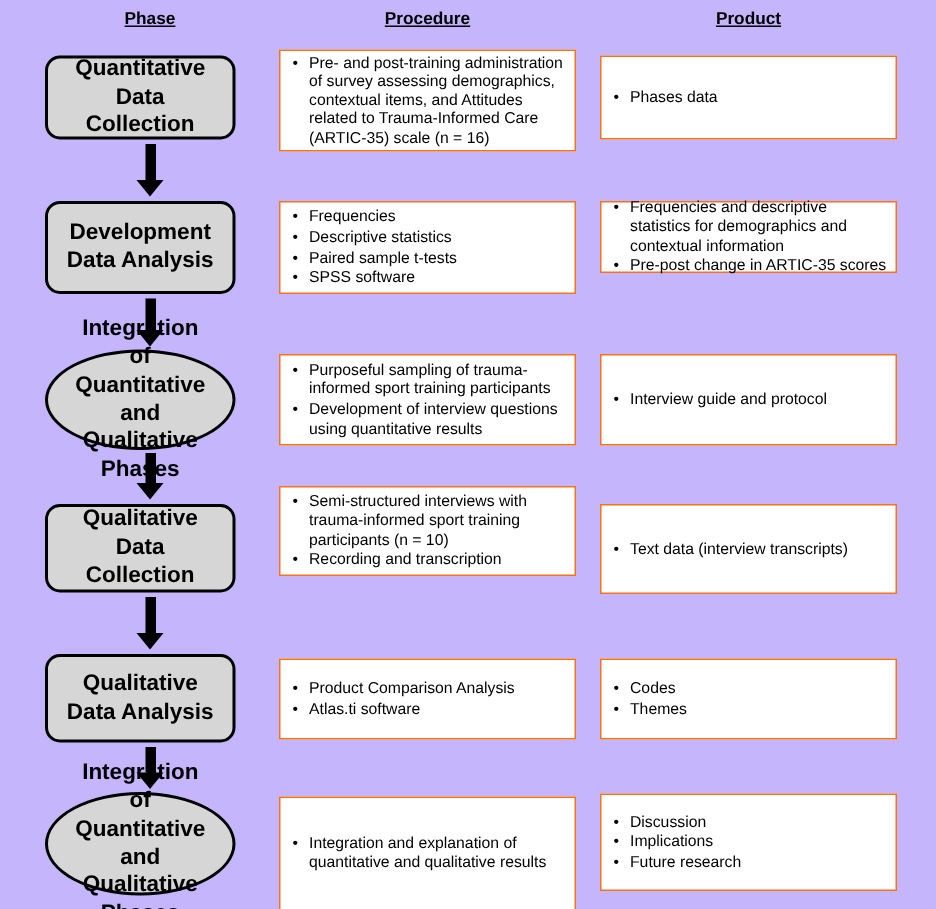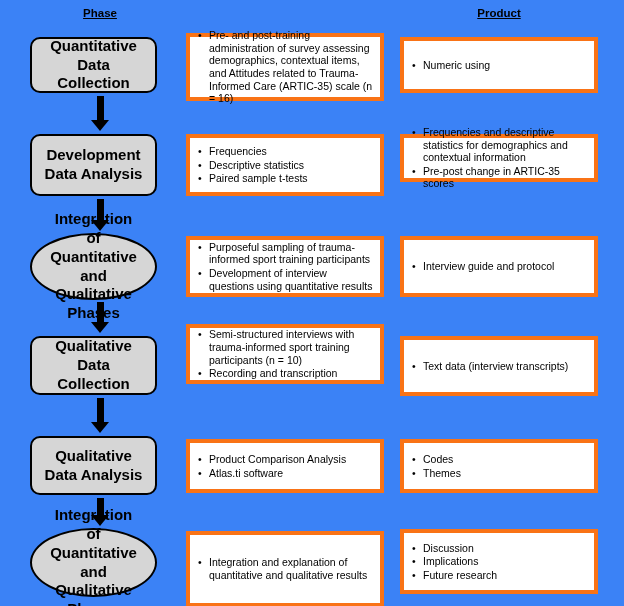--- a/index.html
+++ b/index.html
@@ -1,19 +1,19 @@
 <!DOCTYPE html>
 <html><head>
 <meta charset="utf-8">
 <style>
   html,body{margin:0;padding:0;background:#ffffff;}
   .canvas{
     position:relative;
     width:624px;height:606px;
-    background:#3b82f6;
+    background:#c4b5fd;
     font-family:"Liberation Sans", sans-serif;
     color:#000;
     overflow:hidden;
   }
   .col-header{
     position:absolute;
     text-align:center;
     font-weight:bold;
     font-size:11.5px;
   }
@@ -30,21 +30,21 @@
     font-size:15px;
     line-height:1.25;
     padding:2px 8px;
   }
   .rounded-rect{border-radius:10px;}
   .ellipse{border-radius:50%;padding:2px 16px;}
   .content-box{
     position:absolute;
     width:198px;
     background:#ffffff;
-    border:4px solid #f97316;
+    border:1px solid #f97316;
     box-sizing:border-box;
     display:flex;flex-direction:column;justify-content:center;
     padding:4px 6px 4px 6px;
   }
   .proc{left:186px;}
   .prod{left:400px;}
   ul.bullets{
     margin:0;padding:0;list-style:none;
     font-size:10.5px;line-height:1.2;
   }
@@ -74,45 +74,47 @@
     border-right:9px solid transparent;
     border-top:11px solid #000;
   }
 </style>
 </head>
 <body>
 
 <div class="canvas">
 
   <div class="col-header" style="left:30px;width:140px;top:7px"><span>Phase</span></div>
+  <div class="col-header" style="left:186px;width:198px;top:7px"><span>Procedure</span></div>
   <div class="col-header" style="left:400px;width:198px;top:7px"><span>Product</span></div>
 
   <div class="phase-box rounded-rect" style="top:37px;height:56px">Quantitative Data Collection</div>
   <div class="content-box proc" style="top:33px;height:68px">
     <ul class="bullets">
       <li>Pre- and post-training administration of survey assessing demographics, contextual items, and Attitudes related to Trauma-Informed Care (ARTIC-35) scale (n = 16)</li>
     </ul>
   </div>
   <div class="content-box prod" style="top:37px;height:56px">
     <ul class="bullets">
-      <li>Numeric using</li>
+      <li>Phases data</li>
     </ul>
   </div>
 
   <div class="arrow" style="top:96px;height:35px">
     <div class="stem"></div>
     <div class="head"></div>
   </div>
 
   <div class="phase-box rounded-rect" style="top:134px;height:62px">Development Data Analysis</div>
   <div class="content-box proc" style="top:134px;height:62px">
     <ul class="bullets">
       <li>Frequencies</li>
       <li>Descriptive statistics</li>
       <li>Paired sample t-tests</li>
+      <li>SPSS software</li>
     </ul>
   </div>
   <div class="content-box prod" style="top:134px;height:48px">
     <ul class="bullets">
       <li>Frequencies and descriptive statistics for demographics and contextual information</li>
       <li>Pre-post change in ARTIC-35 scores</li>
     </ul>
   </div>
 
   <div class="arrow" style="top:199px;height:32px">

